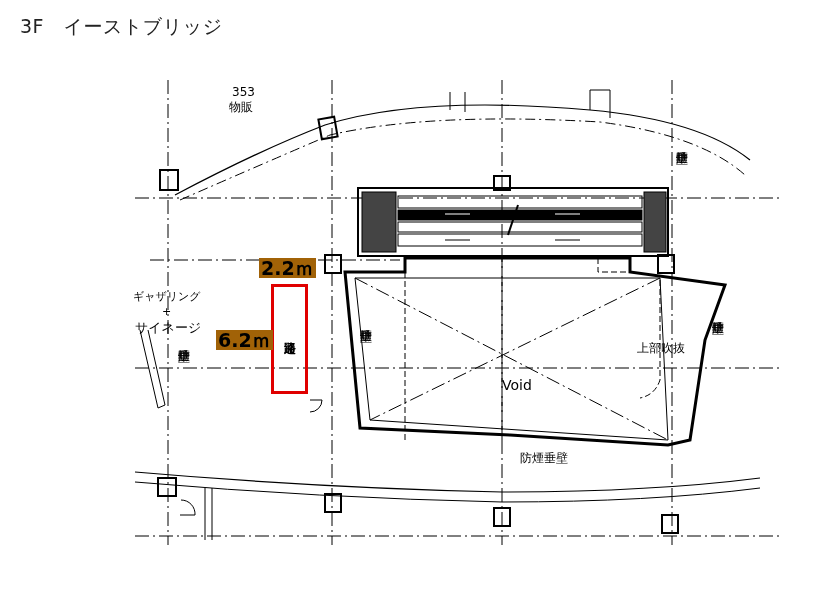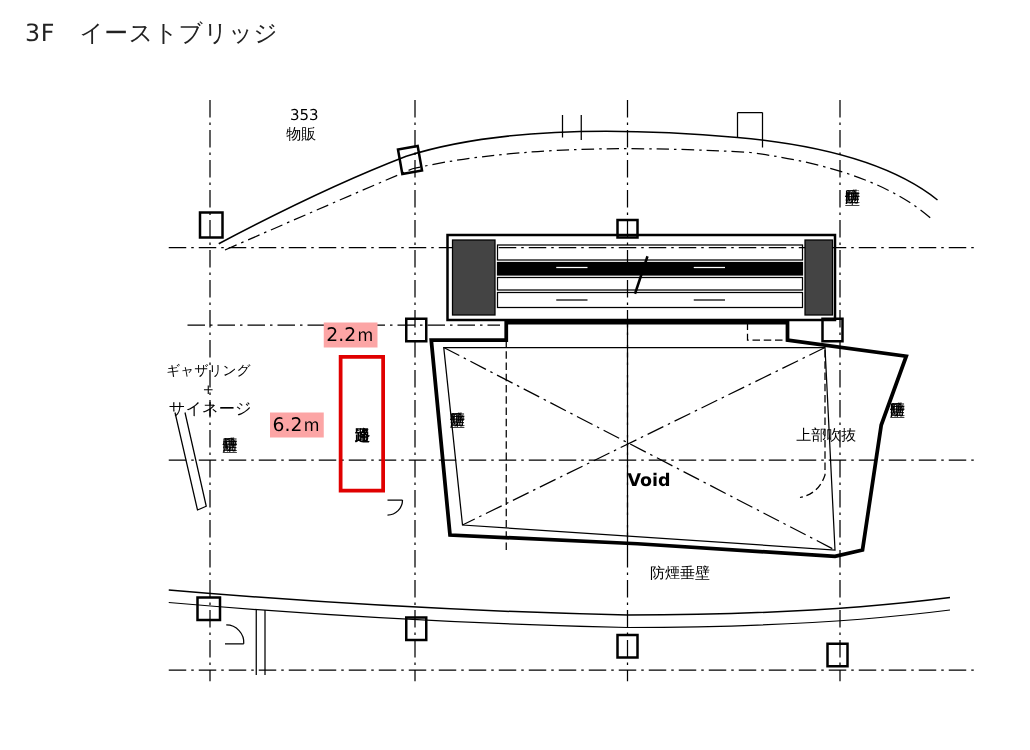--- a/index.html
+++ b/index.html
@@ -1,21 +1,21 @@
 <!DOCTYPE html>
 <html><head>
 <meta charset="utf-8">
 <style>
   html,body{margin:0;padding:0;background:#fff;}
   body{width:824px;height:600px;position:relative;overflow:hidden;font-family:"DejaVu Sans",sans-serif;}
   .title{position:absolute;left:20px;top:14px;font-size:19px;color:#222;letter-spacing:0.5px;}
   svg{position:absolute;left:0;top:0;}
   .lbl{position:absolute;font-size:12px;color:#000;line-height:1;}
   .vlbl{position:absolute;font-size:12px;color:#000;writing-mode:vertical-rl;line-height:1;}
-  .hl{position:absolute;background:#fca5a5;font-size:15px;color:#000;padding:0 2px;line-height:20px;}
+  .hl{position:absolute;background:#a16207;font-size:19px;color:#000;padding:0 2px;line-height:20px;font-weight:bold;}
   .red{position:absolute;border:3px solid #e00000;box-sizing:border-box;}
 </style>
 </head>
 <body>
 
 <div class="title">3F　イーストブリッジ</div>
 
 <svg width="824" height="600" viewBox="0 0 824 600">
   <g stroke="#000" fill="none" stroke-width="1">
 
@@ -79,21 +79,21 @@
 </svg>
 
 <div class="lbl" style="left:232px;top:86px;">353</div>
 <div class="lbl" style="left:229px;top:101px;">物販</div>
 <div class="lbl" style="left:133px;top:291px;font-size:11px;">ギャザリング</div>
 <div class="lbl" style="left:162px;top:306px;font-size:11px;">+</div>
 <div class="lbl" style="left:135px;top:321px;font-size:13px;">サイネージ</div>
 <div class="vlbl" style="left:178px;top:340px;">防煙垂壁</div>
 <div class="vlbl" style="left:360px;top:320px;">防煙垂壁</div>
 <div class="lbl" style="left:598px;top:342px;margin-left:39px;">上部吹抜</div>
-<div class="lbl" style="left:502px;top:378px;font-size:14px;font-weight:bold;">Void</div>
+<div class="lbl" style="left:502px;top:378px;font-size:14px;">Void</div>
 <div class="lbl" style="left:520px;top:452px;">防煙垂壁</div>
 <div class="vlbl" style="left:712px;top:312px;">防煙垂壁</div>
 <div class="vlbl" style="left:676px;top:142px;">防煙垂壁</div>
 
 <div class="red" style="left:271px;top:284px;width:37px;height:110px;"></div>
 <div class="vlbl" style="left:284px;top:332px;font-weight:bold;">通路</div>
 <div class="hl" style="left:259px;top:258px;">2.2ｍ</div>
 <div class="hl" style="left:216px;top:330px;">6.2ｍ</div>
 
 </body></html>

